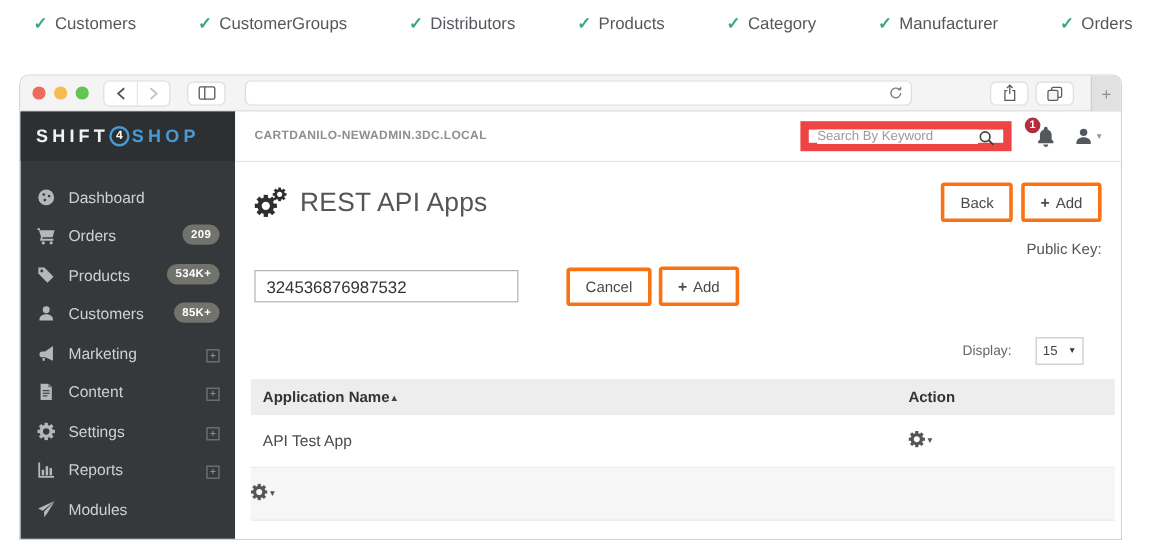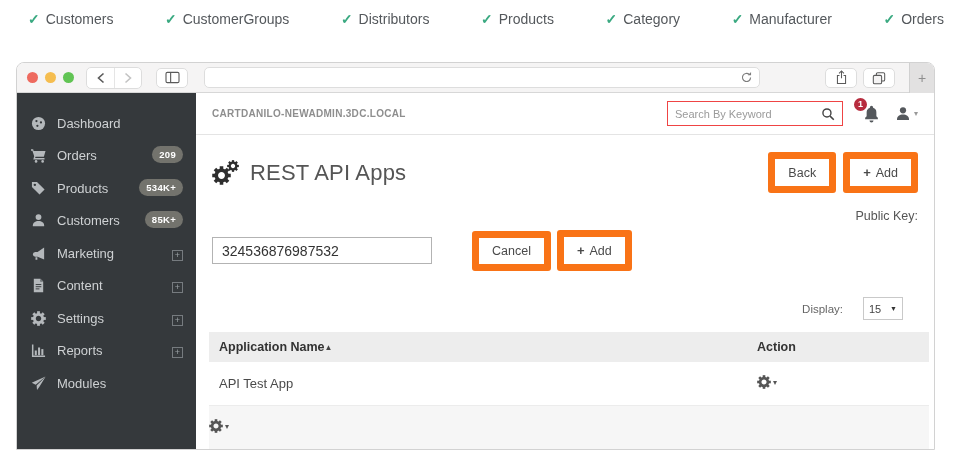--- a/index.html
+++ b/index.html
@@ -48,42 +48,42 @@
   .badge { margin-left:auto; background:#73736d; color:#fff; border-radius:10px;
     font-size:9.5px; font-weight:bold; padding:3px 7px; letter-spacing:.3px; }
   .expand { margin-left:auto; width:11px; height:11px; border:1px solid #767b7f; color:#9aa0a4;
     font-size:9px; line-height:9px; text-align:center; }
 
   
   .content { flex:1; display:flex; flex-direction:column; background:#fff; min-width:0; }
   .content-header { height:42px; flex-shrink:0; display:flex; align-items:center;
     padding:0 16px; border-bottom:1px solid #e4e4e4; }
   .breadcrumb { font-size:10px; font-weight:bold; color:#8e8e8e; letter-spacing:.3px; }
-  .search { margin-left:auto; width:176px; height:25px; border:1px solid #ef4444;
-    display:flex; align-items:center; padding:0 7px; }
+  .search { margin-left:auto; width:176px; height:25px; border:7px solid #ef4444;
+    display:flex; align-items:flex-start; padding:0 7px; }
   .search input { flex:1; min-width:0; border:none; outline:none; font-size:11px; color:#777;
     font-family:"Liberation Sans", sans-serif; }
   .search input::placeholder { color:#9a9a9a; }
   .search svg { width:14px; height:14px; color:#444; }
   .bell-wrap { position:relative; margin-left:20px; }
   .bell-wrap svg { width:17px; height:18px; color:#54585c; display:block; }
   .notif { position:absolute; top:-9px; left:-11px; min-width:17px; height:17px; border-radius:50%;
     background:#b72c3e; border:2px solid #fff; color:#fff; font-size:9px; font-weight:bold;
     display:flex; align-items:center; justify-content:center; }
   .user-wrap { margin-left:15px; display:flex; align-items:center; gap:3px; }
   .user-wrap svg { width:16px; height:16px; color:#54585c; }
   .caret-sm { font-size:8px; color:#999; }
 
   .page-head { display:flex; align-items:center; padding:17px 16px 14px; }
   .cogs { position:relative; width:29px; height:25px; color:#2e2e2e; flex-shrink:0; }
   .cogs svg.big { position:absolute; left:0; bottom:0; width:19px; height:19px; }
   .cogs svg.small { position:absolute; right:2px; top:0; width:12px; height:12px; }
   .page-title { margin-left:9px; font-size:22px; color:#555; letter-spacing:.2px; }
   .head-btns { margin-left:auto; display:flex; gap:7px; }
-  .btn { background:#fff; border:7px solid #f97316; border-radius:3px; font-size:12.5px; color:#4a4a4a;
+  .btn { background:#fff; border:3px solid #f97316; border-radius:3px; font-size:12.5px; color:#4a4a4a;
     padding:6px 13px; display:flex; align-items:center; gap:5px; cursor:pointer;
     font-family:"Liberation Sans", sans-serif; }
   .btn .plus { font-weight:bold; font-size:13px; }
 
   .pubkey { padding:2px 16px 0; }
   .pubkey-label { display:block; font-size:12.5px; color:#555; margin-bottom:7px;text-align:right; }
   .pubkey-row { display:flex; align-items:center; }
   .pubkey-row input { width:220px; height:27px; border:1px solid #b3b3b3; padding:0 9px;
     font-size:14px; color:#333; font-family:"Liberation Sans", sans-serif; }
   .pubkey-row .btn.cancel { margin-left:40px; }
@@ -190,20 +190,25 @@
       </div>
       <div class="newtab">
           <span>+</span>
         </div>
     </div>
   </div>
 
   <div class="app">
 
     <div class="sidebar">
+      <div class="logo">
+        <span class="w">SHIFT</span>
+        <span class="four">4</span>
+        <span class="b">SHOP</span>
+      </div>
       <div class="nav">
 
         <div class="nav-item">
           <svg viewBox="0 0 16 16">
               <circle cx="8" cy="8" r="7" fill="currentColor"></circle>
               <circle cx="5.8" cy="5.4" r="1.2" fill="#35393c"></circle>
               <circle cx="10.6" cy="6.8" r="1.2" fill="#35393c"></circle>
               <circle cx="6.8" cy="10.4" r="1.2" fill="#35393c"></circle>
             </svg>
           <span class="nav-label">Dashboard</span>

